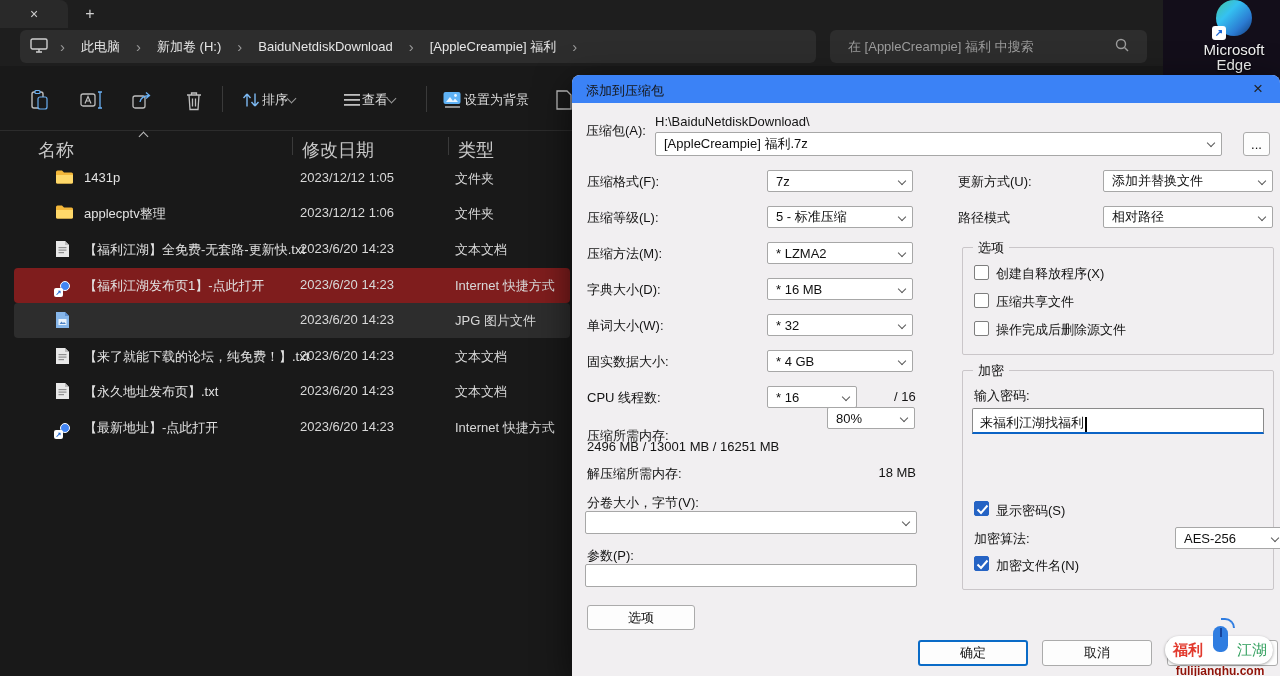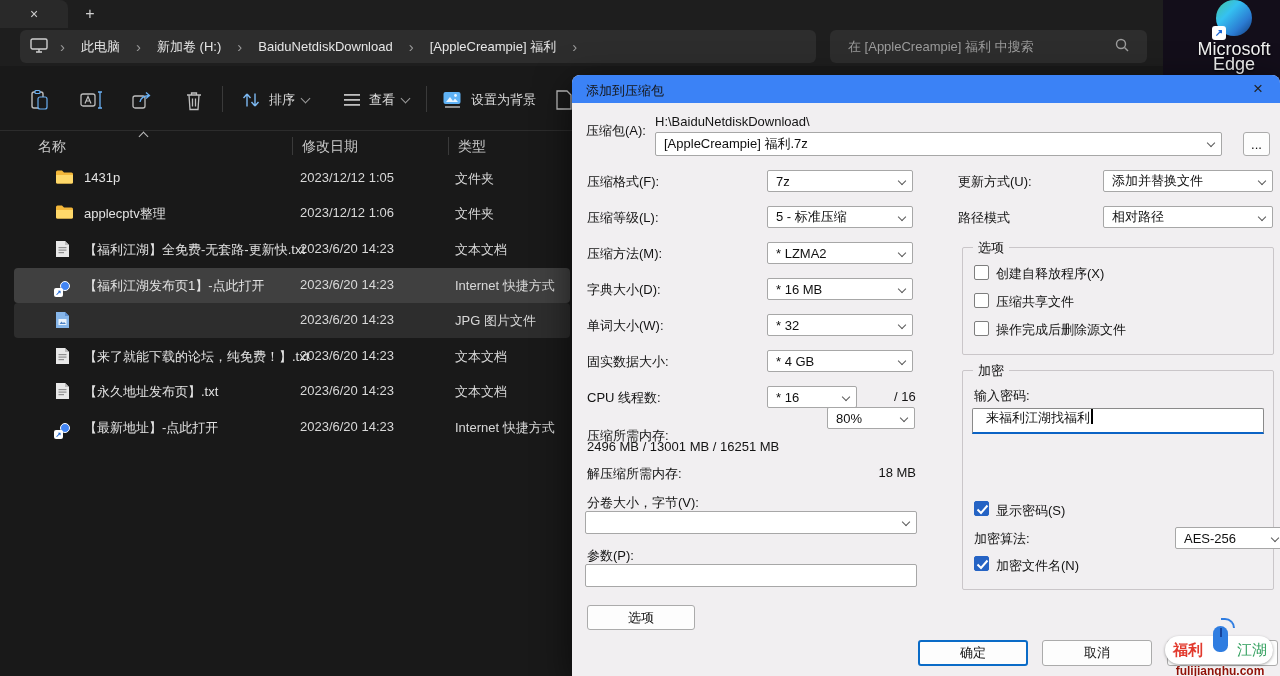--- a/index.html
+++ b/index.html
@@ -18,51 +18,51 @@
             font-size:16px; display:flex; align-items:center; justify-content:center; }
   .addrrow { position:absolute; left:0; top:28px; width:100%; height:38px; background:#1e1e1e; }
   .pill { position:absolute; top:2px; height:33px; background:#2d2d2d; border-radius:6px;
           display:flex; align-items:center; color:#e6e6e6; font-size:13px; }
   .addr { left:20px; width:796px; padding:0 10px; gap:10px; }
   .crumb { color:#e6e6e6; padding:2px 4px; white-space:nowrap; }
   .bchev { color:#9a9a9a; font-size:15px; padding:0 2px; }
   .search { left:830px; width:317px; padding:0 18px; color:#9c9c9c; justify-content:space-between; }
   .toolbar { position:absolute; left:0; top:66px; width:100%; height:65px; background:#191919;
              border-bottom:1px solid #2c2c2c; }
-  .tbtn { position:absolute; top:20px; height:28px; display:flex; align-items:center; gap:7px;
+  .tbtn { position:absolute; top:20px; height:28px; display:flex; align-items:center; gap:0;
           color:#dcdcdc; font-size:13px; }
   .tsep { position:absolute; top:20px; width:1px; height:26px; background:#3a3a3a; }
   .chev-s { width:7px; height:7px; border-right:1.4px solid #9a9a9a; border-bottom:1.4px solid #9a9a9a;
             transform:rotate(45deg); margin-top:-4px; display:inline-block; }
-  .lheader { position:absolute; left:0; top:131px; width:572px; height:30px; color:#c8c8c8; font-size:14px; }
+  .lheader { position:absolute; left:0; top:131px; width:572px; height:30px; color:#c8c8c8; font-size:18px; }
   .hsep { position:absolute; top:6px; width:1px; height:18px; background:#3a3a3a; }
   .sortcaret { position:absolute; left:140px; top:2px; width:7px; height:7px;
                border-left:1.3px solid #bdbdbd; border-top:1.3px solid #bdbdbd; transform:rotate(45deg); }
   .frow { position:absolute; left:14px; width:556px; height:35px; border-radius:4px;
           color:#e2e2e2; font-size:13px; }
-  .frow.sel  { background:#404040; }
+  .frow.sel  { background:#7f1d1d; }
   .frow.sel2 { background:#2d2d2d; }
   .fcell { position:absolute; top:9px; white-space:nowrap; }
   .fname { left:70px; } .fdate { left:286px; color:#d8d8d8; } .ftype { left:441px; color:#d8d8d8; }
   .ficon { position:absolute; left:42px; top:9px; width:18px; height:18px; }
   .chrome { width:16px; height:16px; border-radius:50%;
             background:conic-gradient(from -30deg,#ea4335 0 120deg,#34a853 0 240deg,#fbbc05 0 360deg);
             position:relative; }
   .chrome::after { content:""; position:absolute; left:4px; top:4px; width:8px; height:8px;
                    border-radius:50%; background:#4285f4; border:1.5px solid #fff; }
   .lnk { position:absolute; left:-2px; bottom:-2px; width:9px; height:9px; background:#fff;
          border-radius:2px; color:#1a66d6; font-size:7px; line-height:9px; text-align:center; font-weight:bold; }
 
   
   .edge { position:absolute; left:1196px; top:0; width:76px; text-align:center; }
   .edge-circle { width:36px; height:36px; border-radius:50%; margin:0 auto;
                  background:linear-gradient(135deg,#45c39a 0%,#35c1f1 35%,#2b7cd3 70%,#123a74 100%); }
   .edge-lnk { position:absolute; left:16px; top:26px; width:14px; height:14px; background:#fff;
               border-radius:3px; color:#1a66d6; font-size:10px; line-height:14px; font-weight:bold; }
-  .edge-label { margin-top:6px; color:#f2f2f2; font-size:18px; line-height:15px;
+  .edge-label { margin-top:6px; color:#f2f2f2; font-size:15px; line-height:15px;
                 text-shadow:0 1px 2px #000; }
 
   
   .dialog { position:absolute; left:572px; top:75px; width:708px; height:601px;
             background:#f1eff1; border-radius:8px 8px 0 0; box-shadow:0 10px 36px rgba(0,0,0,.6);
             font-size:13px; color:#111; }
   .dtitle { position:absolute; left:0; top:0; width:100%; height:28px; background:#3b82f6;
             border-radius:8px 8px 0 0; }
   .dtitle .txt { position:absolute; left:14px; top:7px; font-size:13px; color:#151515; }
   .dclose { position:absolute; right:8px; top:3px; width:28px; height:22px; text-align:center;
@@ -75,21 +75,21 @@
   .tinput { position:absolute; height:23px; background:#fff; border:1px solid #a7a7a7; border-radius:2px; }
   .btn { position:absolute; height:26px; background:#fdfdfd; border:1px solid #ababab; border-radius:3px;
          display:flex; align-items:center; justify-content:center; font-size:13px; color:#111; }
   .btn.focus { border:2px solid #0a6bc7; }
   .group { position:absolute; border:1px solid #cac6c9; border-radius:2px; }
   .gtitle { position:absolute; top:-9px; left:10px; background:#f1eff1; padding:0 5px; font-size:13px; }
   .cb { position:absolute; width:15px; height:15px; background:#fff; border:1px solid #7e7e7e; border-radius:2px; }
   .cb.on { background:#2563c4; border-color:#2563c4; }
   .cb.on svg { position:absolute; left:1px; top:2px; }
   .pwinput { position:absolute; background:#fff; border:1px solid #8a8a8a; border-bottom:2px solid #0b63c5;
-             border-radius:2px 2px 0 0; display:flex; align-items:flex-start; padding:0 13px; }
+             border-radius:2px 2px 0 0; display:flex; align-items:flex-end; padding:0 7px; }
   .caret { display:inline-block; width:1.5px; height:15px; background:#000; margin-left:1px; }
 
   
   .wm { position:absolute; left:1163px; top:618px; width:114px; height:58px; z-index:30; }
   .wm-pill { position:absolute; left:2px; top:18px; width:108px; height:28px; background:#fff;
              border-radius:15px; box-shadow:0 1px 3px rgba(0,0,0,.35); }
   .wm-t1 { position:absolute; left:10px; top:23px; font-size:15px; font-weight:bold; color:#e23a2e; }
   .wm-t2 { position:absolute; right:10px; top:23px; font-size:15px; font-weight:normal; color:#2e9e5b; }
   .wm-mouse { position:absolute; left:50px; top:8px; width:15px; height:26px; background:#2f7de1;
               border-radius:8px 8px 7px 7px; }

